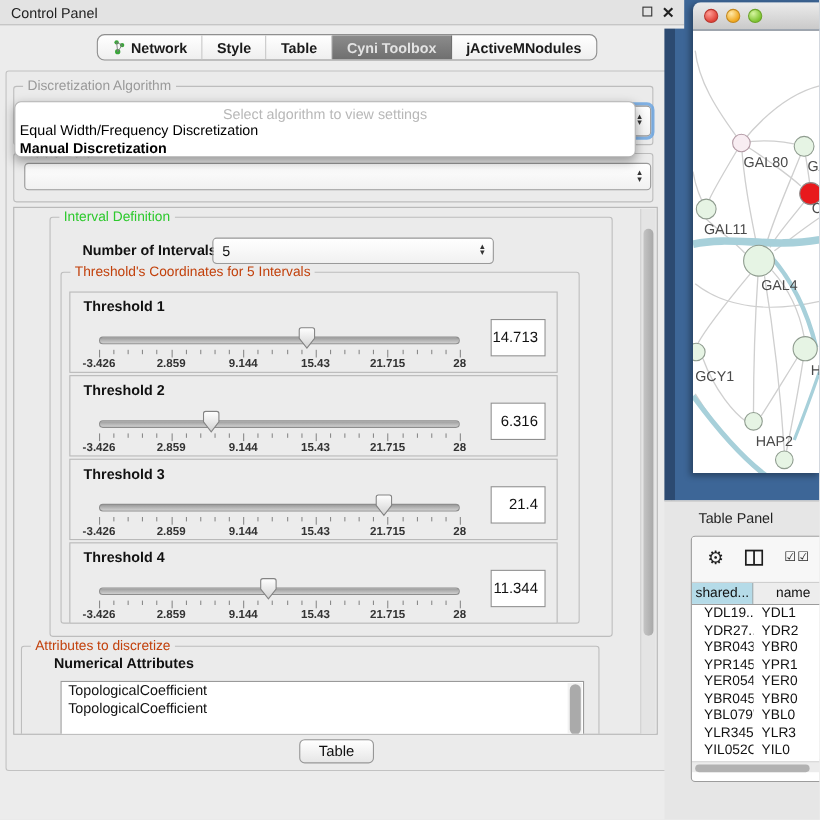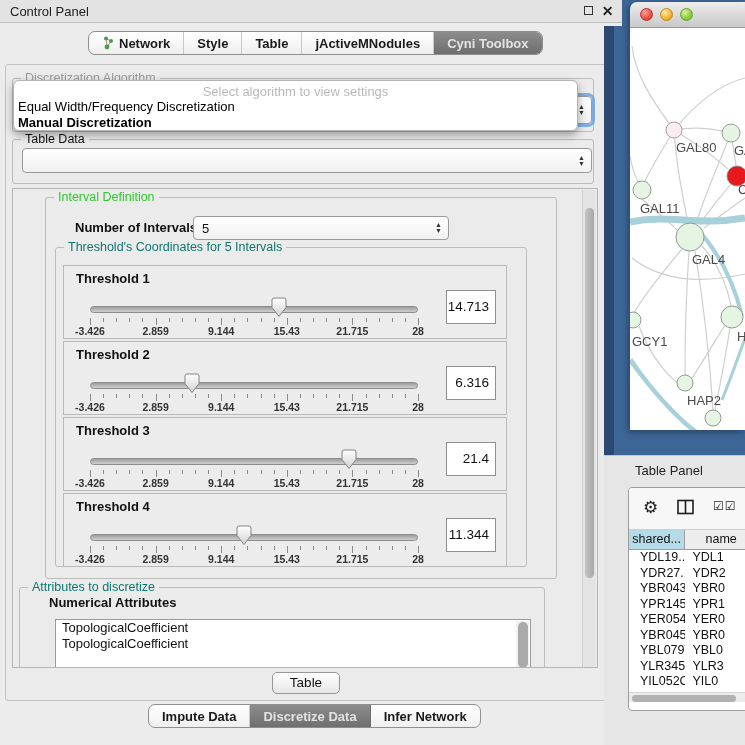--- a/index.html
+++ b/index.html
@@ -21,30 +21,30 @@
   .tab{display:flex;align-items:center;gap:5px;padding:0 13px;font-weight:bold;font-size:13px;color:#1a1a1a;border-right:1px solid #c9c9c9;cursor:default;white-space:nowrap;}
   .tab:last-child{border-right:none;}
   .tab.sel{background:linear-gradient(#8c8c8c,#6f6f6f);color:#e3e3e3;border-right-color:#6f6f6f;}
 
   
   #outer-panel{position:absolute;left:5px;top:64px;width:606px;height:637px;border:1px solid #c2c2c2;border-radius:3px;background:#ebebeb;}
 
   .group{position:absolute;border:1px solid #bdbdbd;border-radius:3px;}
   .gtitle{position:absolute;top:-8px;left:8px;background:#ebebeb;padding:0 4px;font-size:12.5px;white-space:nowrap;}
   .gtitle.green{color:#2dc92d;}
-  .gtitle.blue{color:#0f766e;}
+  .gtitle.blue{color:#c2410c;}
   .gtitle.gray{color:#9a9a9a;}
 
   
   .combo{position:absolute;background:linear-gradient(#ffffff,#f1f1f1);border:1px solid #9a9a9a;border-radius:4px;display:flex;align-items:center;padding:0 8px;font-size:13px;color:#111;cursor:default;}
   .combo .stepper{position:absolute;right:6px;top:50%;transform:translateY(-50%);display:flex;flex-direction:column;line-height:6px;font-size:7px;color:#333;}
   .combo.focused{box-shadow:0 0 0 3px rgba(91,156,224,.75);}
 
   
-  #algo-popup{position:absolute;left:13px;top:80px;width:565px;height:51px;background:#ffffff;border:1px solid #b4b4b4;border-radius:6px;box-shadow:0 4px 10px rgba(0,0,0,.35);z-index:40;}
+  #algo-popup{position:absolute;left:13px;top:92px;width:565px;height:51px;background:#ffffff;border:1px solid #b4b4b4;border-radius:6px;box-shadow:0 4px 10px rgba(0,0,0,.35);z-index:40;}
   #algo-popup .ph{display:block;text-align:center;color:#b8b8b8;font-size:13px;padding-top:3px;}
   #algo-popup .opt{display:block;font-size:13px;padding:0 4px;line-height:16px;color:#000;cursor:default;}
   #algo-popup .opt.b{font-weight:bold;}
 
   
   #viewport{position:absolute;left:12px;top:188px;width:586px;height:480px;border:1px solid #b5b5b5;background:#ebebeb;overflow:hidden;}
   .vscroll{position:absolute;right:1px;top:1px;width:14px;height:478px;background:#e4e4e4;border-left:1px solid #d0d0d0;}
   .vscroll .thumb{position:absolute;left:2px;width:9px;border-radius:5px;background:linear-gradient(90deg,#c4c4c4,#a8a8a8);}
 
   
@@ -117,25 +117,25 @@
             <path d="M4,2.5 L9,5 L5,11 Z" fill="none" stroke="#7a7a7a" stroke-width="0.8"></path>
           </svg>
         <span>Network</span>
       </div>
       <div class="tab">
           <span>Style</span>
         </div>
       <div class="tab">
           <span>Table</span>
         </div>
+      <div class="tab sel">
+          <span>Cyni Toolbox</span>
+        </div>
       <div class="tab">
           <span>jActiveMNodules</span>
-        </div>
-      <div class="tab sel">
-          <span>Cyni Toolbox</span>
         </div>
     </div>
 
     <div id="outer-panel"></div>
 
     <div class="group" style="left:12px;top:78px;width:582px;height:54px;">
       <span class="gtitle gray">Discretization Algorithm</span>
     </div>
     <div class="combo focused" style="left:22px;top:96px;width:570px;height:28px;z-index:1;">
       <span class="stepper">▲<br>▼</span>
@@ -379,31 +379,20 @@
           </div>
       </div>
 
       <div class="vscroll">
         <div class="thumb" style="top:18px;height:370px;"></div>
       </div>
     </div>
 
     <div id="apply-btn">Table</div>
 
-    <div class="tabgroup" id="bottom-tabs">
-      <div class="tab">
-          <span>Impute Data</span>
-        </div>
-      <div class="tab sel">
-          <span>Discretize Data</span>
-        </div>
-      <div class="tab">
-          <span>Infer Network</span>
-        </div>
-    </div>
   </div>
 
   <div id="desktop-top"></div>
   <div id="desktop"></div>
 
   <div id="net-window">
     <div id="net-titlebar">
       <span class="light" id="light-red"></span>
       <span class="light" id="light-yellow"></span>
       <span class="light" id="light-green"></span>

